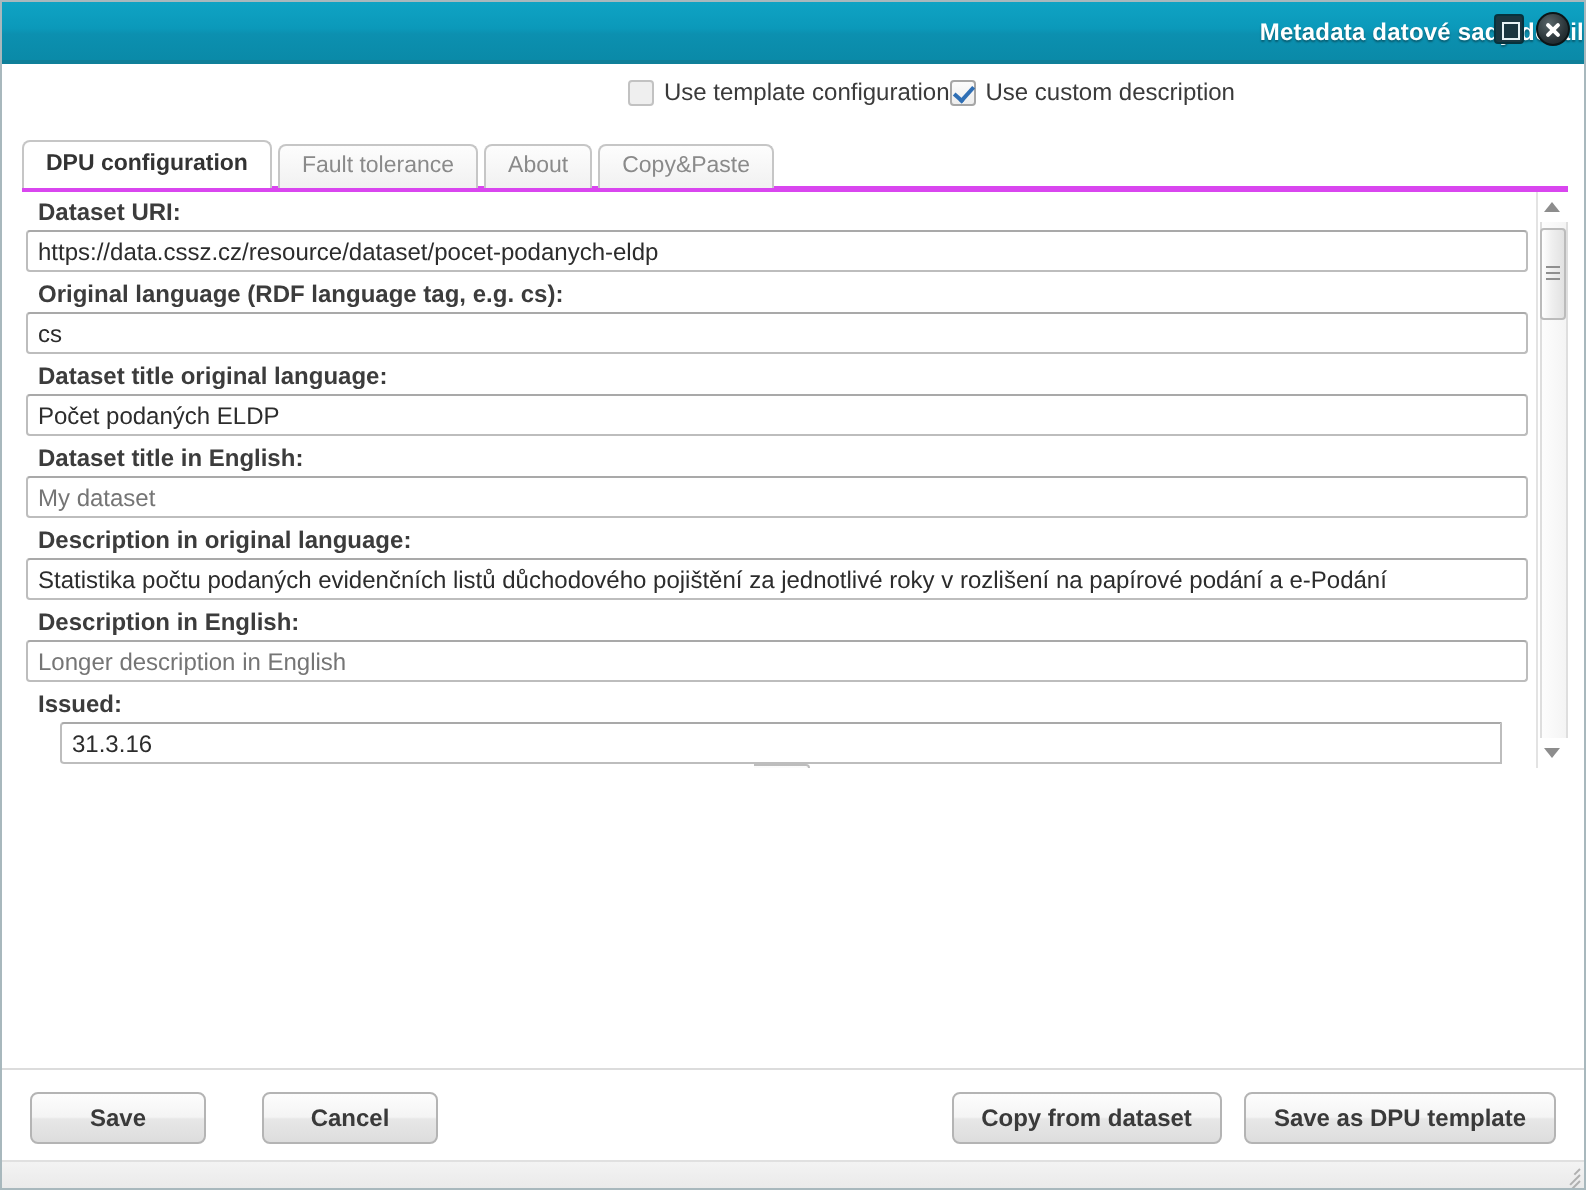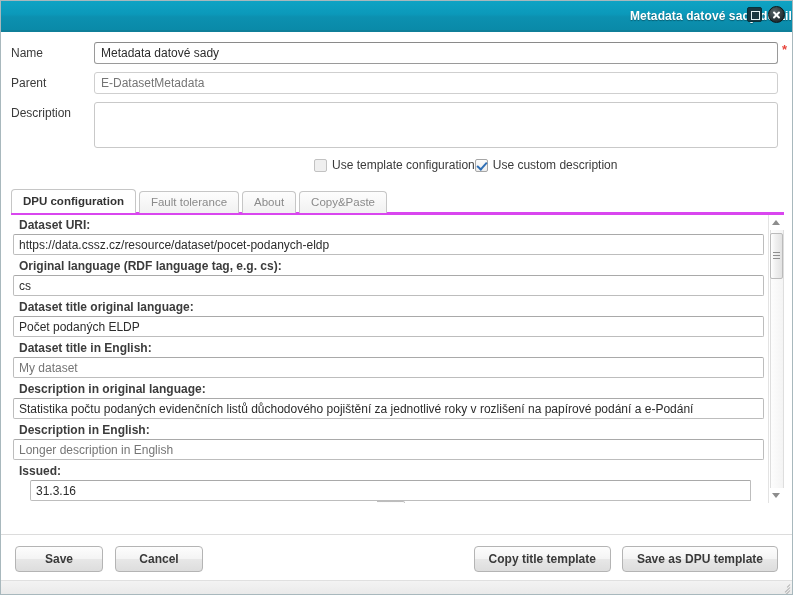--- a/index.html
+++ b/index.html
@@ -363,21 +363,21 @@
     border: 1px solid #b4b4b4;
     border-radius: 4px;
     background: linear-gradient(to bottom, #fdfdfd 0%, #f4f4f4 48%, #e7e7e7 52%, #dddddd 100%);
     font-family: "Liberation Sans", sans-serif;
     font-size: 12px;
     font-weight: bold;
     color: #3a3a3a;
     cursor: pointer;
   }
   .btn.secondary { font-weight: bold; }
-  .footer-left { display: flex; gap: 12px; }
+  .footer-left { display: flex; gap: 28px; }
   .footer-right {
     position: absolute;
     right: 14px;
     top: 11px;
     display: flex;
     gap: 11px;
   }
   .footer-bar {
     position: absolute;
     left: 0; right: 0; bottom: 0;
@@ -408,39 +408,20 @@
 <div class="window">
 
   <div class="titlebar">
     <div class="titlebar-text">Metadata datové sady detail</div>
     <div class="title-buttons">
       <div class="btn-maximize"></div>
       <div class="btn-close"></div>
     </div>
   </div>
 
-  <div class="topform">
-
-    <div class="row">
-      <div class="row-label">Name</div>
-      <input class="txtinput" type="text" value="Metadata datové sady" style="">
-      <span class="req-star">*</span>
-    </div>
-
-    <div class="row">
-      <div class="row-label">Parent</div>
-      <input class="txtinput disabled" type="text" disabled="" placeholder="E-DatasetMetadata" style="">
-    </div>
-
-    <div class="row">
-      <div class="row-label">Description</div>
-      <textarea class="txtarea" placeholder="" style=""></textarea>
-    </div>
-
-  </div>
 
   <div class="checkrow">
     <div class="cbwrap second">
       <span class="cbox dim"></span>
       <span class="cblabel">Use template configuration</span>
     </div>
     <div class="cbwrap">
       <span class="cbox checked"></span>
       <span class="cblabel">Use custom description</span>
     </div>
@@ -490,21 +471,21 @@
     </div>
   </div>
 
   <div class="footer">
     <div class="footer-inner">
       <div class="footer-left">
         <button class="btn">Save</button>
         <button class="btn">Cancel</button>
       </div>
       <div class="footer-right">
-        <button class="btn secondary">Copy title template</button>
+        <button class="btn secondary">Copy from dataset</button>
         <button class="btn secondary">Save as DPU template</button>
       </div>
     </div>
     <div class="footer-bar">
       <div class="resize-grip">
         <i></i>
           <i></i>
           <i></i>
       </div>
     </div>

